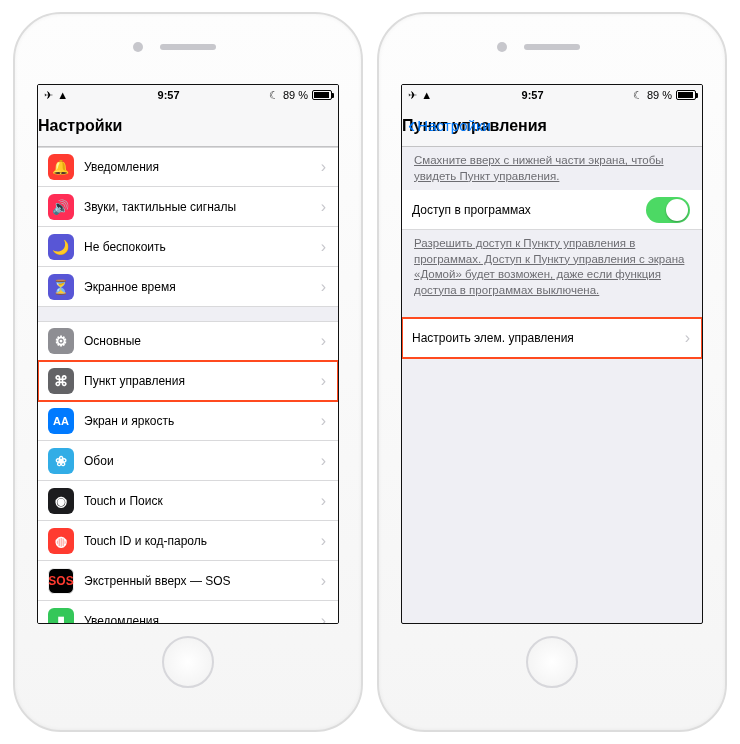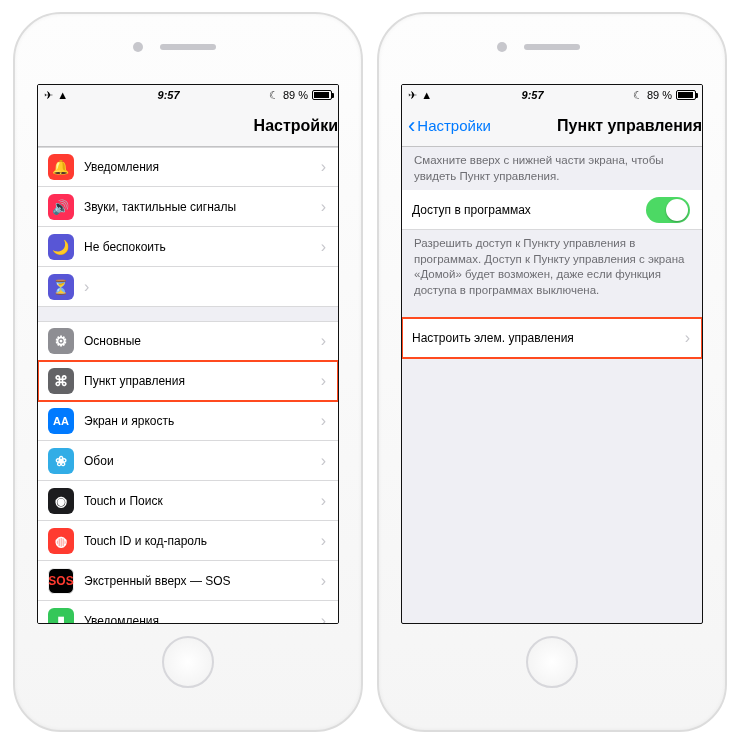--- a/index.html
+++ b/index.html
@@ -66,27 +66,27 @@
     height: 20px;
     background: #f7f7f8;
     display: flex;
     align-items: center;
     justify-content: space-between;
     padding: 0 6px;
     font-size: 11px;
     color: #000;
   }
   .status-left, .status-right { display:flex; align-items:center; gap:4px; }
-  .status-center { font-weight:600;font-style:italic; }
+  .status-center { font-weight:600; }
 
   .nav-bar {
     height: 42px;
     background: #f7f7f8;
     border-bottom: 1px solid #c3c3c5;
-    display:flex; align-items:center; justify-content:flex-end;
+    display:flex; align-items:center; justify-content:flex-start;
     position: relative;
   }
   .nav-title { font-size:16px; font-weight:600; }
   .nav-back {
     position:absolute; left:6px; top:0; bottom:0;
     display:flex; align-items:center; gap:2px;
     color:#007aff; font-size:15px;
   }
   .nav-back .chev { font-size:22px; line-height:1; }
 
@@ -115,20 +115,21 @@
     outline: 2px solid #ff4a1f;
     outline-offset: -1px;
     z-index: 2;
   }
 
   .note {
     font-size: 11.5px;
     color: #6d6d72;
     padding: 6px 12px;
     line-height: 1.35;
+    text-decoration: underline;
   }
 
   .toggle {
     width: 44px; height: 26px; border-radius: 13px;
     background: #4cd964; position: relative;
   }
   .toggle::after{
     content:""; position:absolute; right:2px; top:2px;
     width:22px; height:22px; border-radius:50%;
     background:#fff; box-shadow:0 1px 2px rgba(0,0,0,0.3);
@@ -196,20 +197,21 @@
             <span class="label">Звуки, тактильные сигналы</span>
             <span class="chevron">›</span>
           </div>
           <div class="row">
             <div class="icon bg-purple">🌙</div>
             <span class="label">Не беспокоить</span>
             <span class="chevron">›</span>
           </div>
           <div class="row">
             <div class="icon bg-indigo">⏳</div>
+            <span class="label">Экранное время</span>
             <span class="chevron">›</span>
           </div>
         </div>
         <div class="group">
           <div class="row">
             <div class="icon bg-gray">⚙</div>
             <span class="label">Основные</span>
             <span class="chevron">›</span>
           </div>
           <div class="row highlight">

